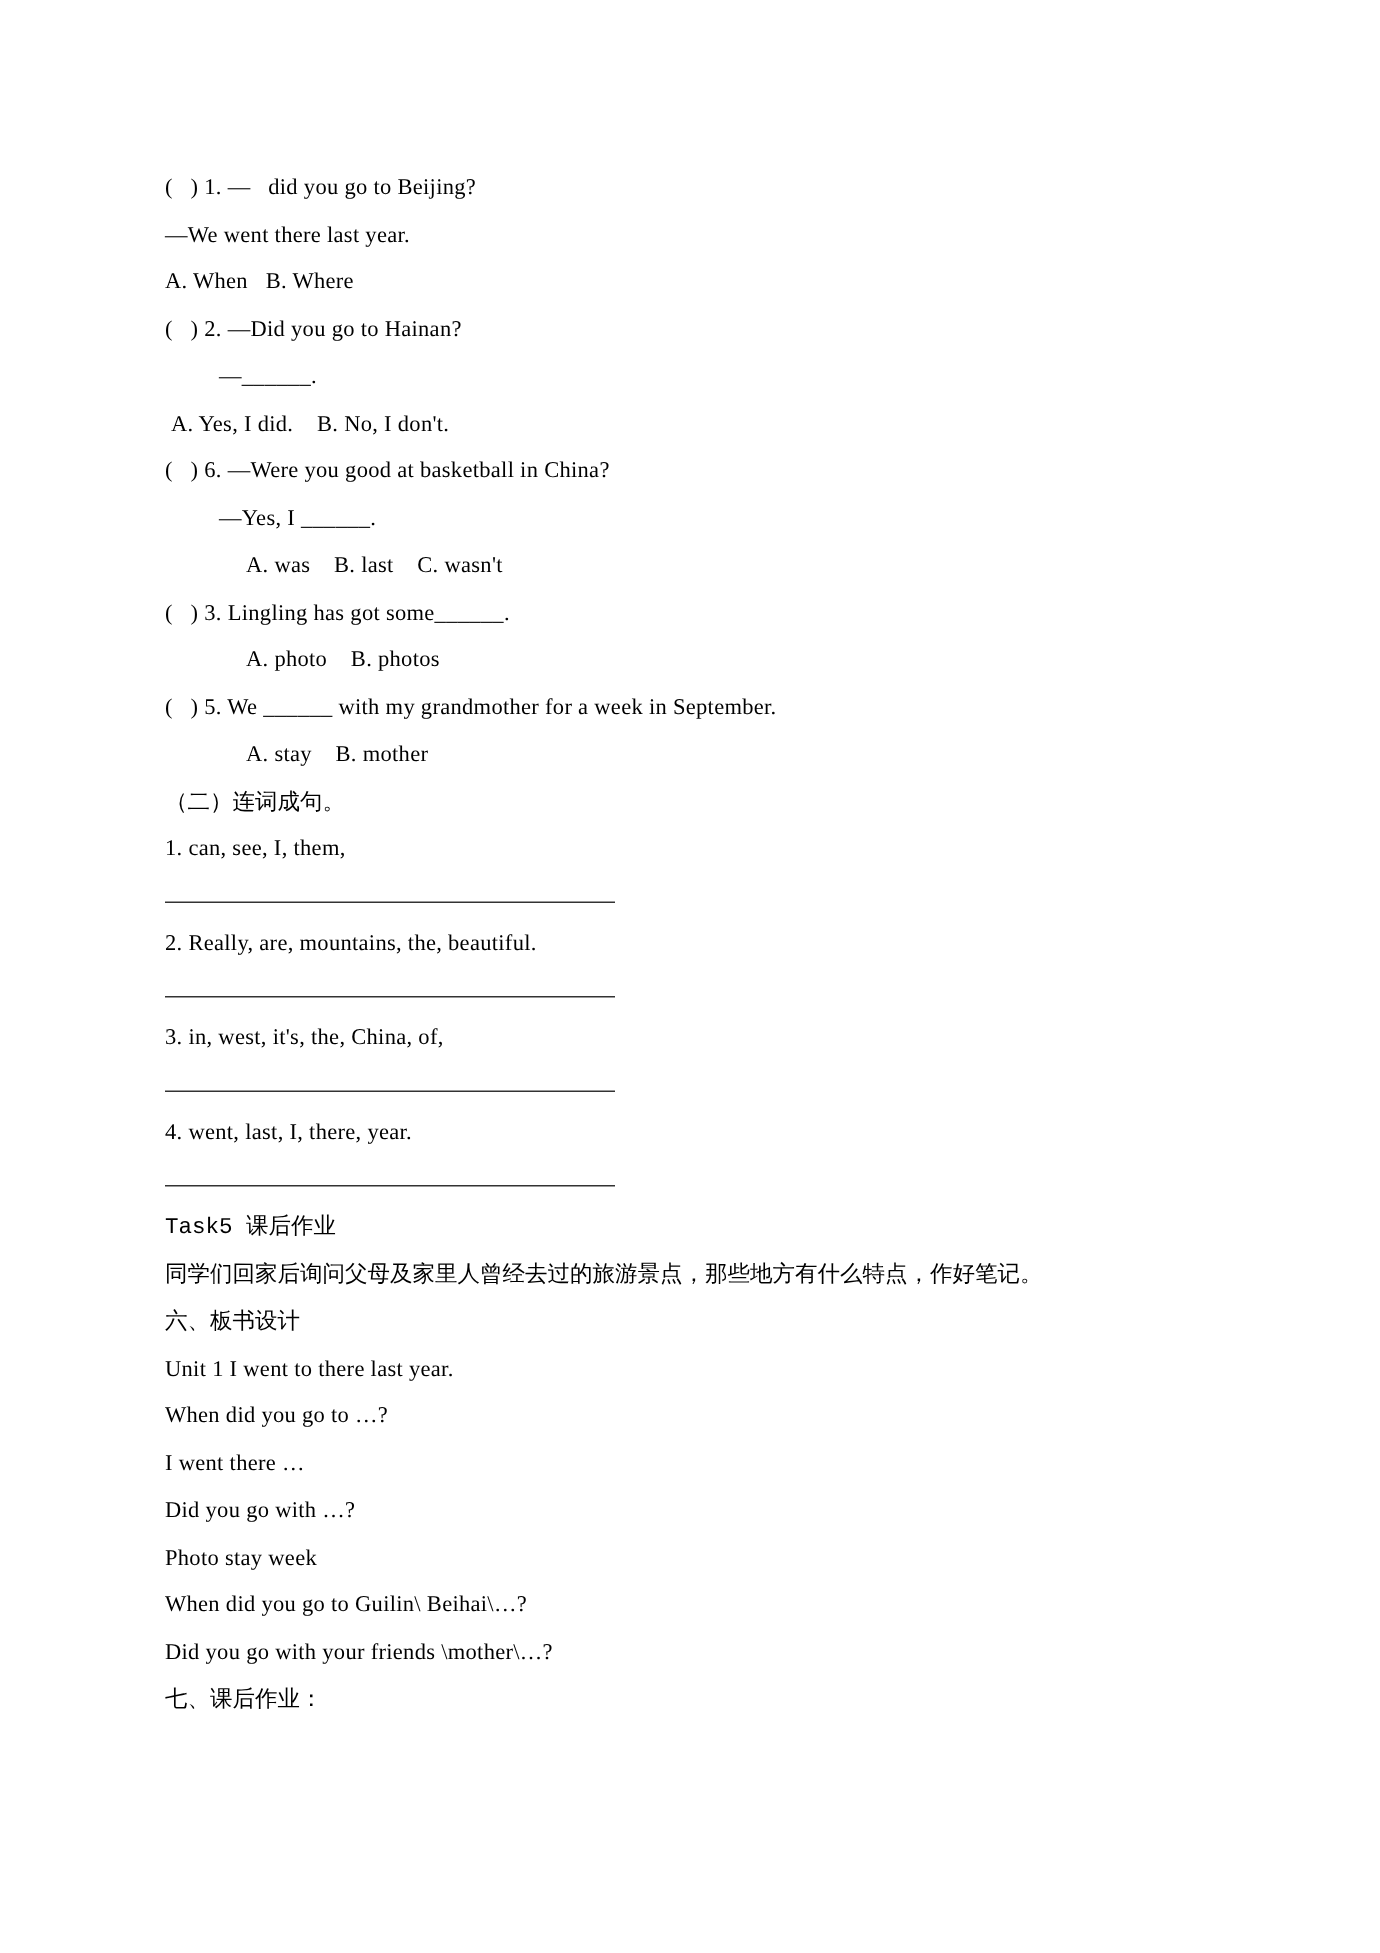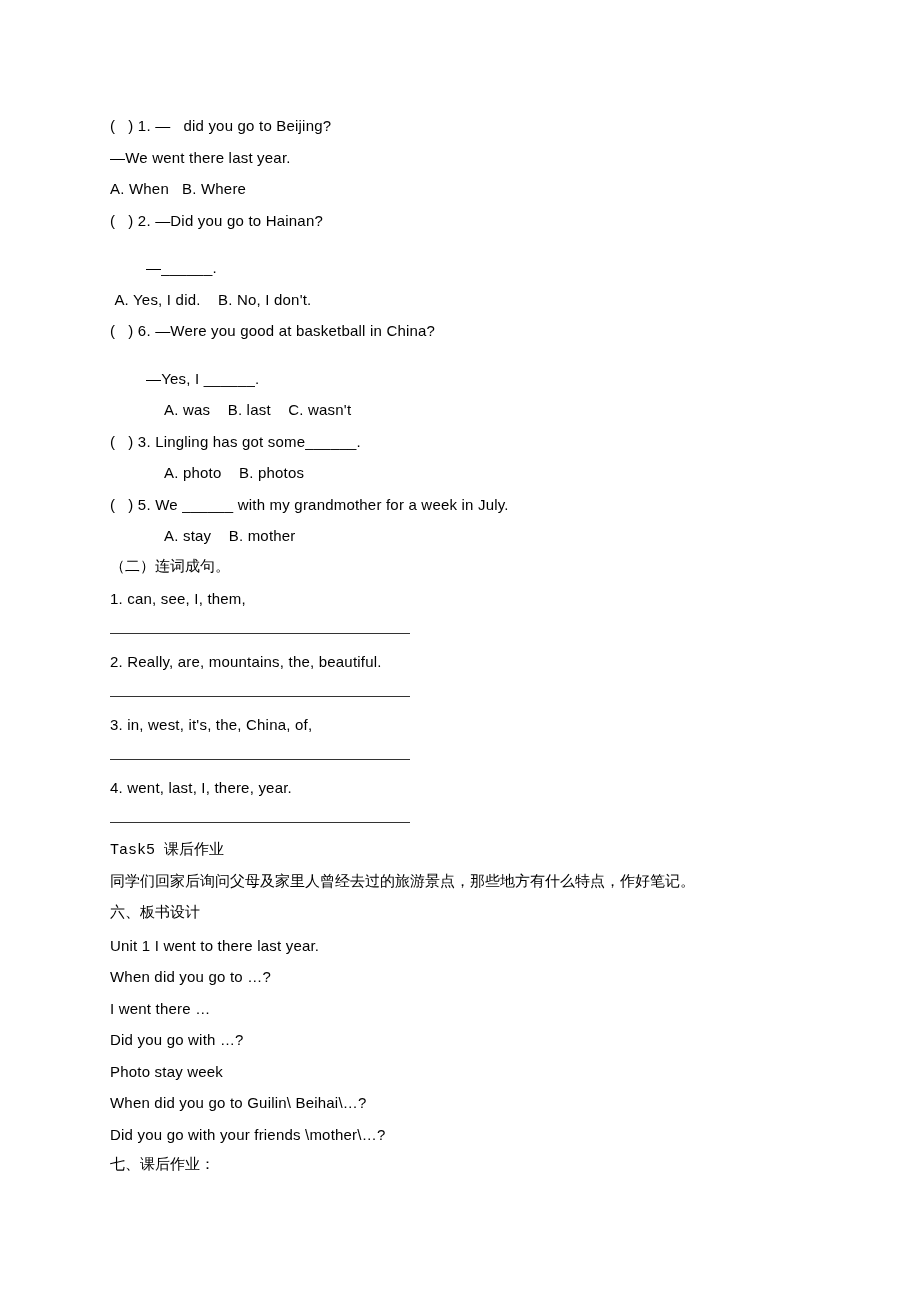--- a/index.html
+++ b/index.html
@@ -10,27 +10,27 @@
   }
   body {
     padding: 110px 110px 0 110px;
     box-sizing: border-box;
     font-family: "SimSun", "宋体", "Courier New", monospace;
     font-size: 15px;
     color: #000;
     line-height: 2.1;
   }
   .mono {
-    font-family: Liberation Sans, sans-serif;
+    font-family: Liberation Serif, serif;
     letter-spacing: 0.2px;
   }
   .line {
     white-space: pre-wrap;
   }
-  .indent1 { padding-left: 36px; margin-top: 16px; }
+  .indent1 { padding-left: 36px; }
   .indent2 { padding-left: 54px; }
   .rule {
     display: inline-block;
     border-bottom: 1px solid #333;
     height: 0.9em;
     vertical-align: baseline;
     width: 300px;
   }
 </style>
 </head>
@@ -44,21 +44,21 @@
 <div class="line mono indent1">—______.</div>
 <div class="line mono"> A. Yes, I did.    B. No, I don't.</div>
 
 <div class="line mono">(   ) 6. —Were you good at basketball in China?</div>
 <div class="line mono indent1">—Yes, I ______.</div>
 <div class="line mono indent2">A. was    B. last    C. wasn't</div>
 
 <div class="line mono">(   ) 3. Lingling has got some______.</div>
 <div class="line mono indent2">A. photo    B. photos</div>
 
-<div class="line mono">(   ) 5. We ______ with my grandmother for a week in July.</div>
+<div class="line mono">(   ) 5. We ______ with my grandmother for a week in September.</div>
 <div class="line mono indent2">A. stay    B. mother</div>
 
 <div class="line">（二）连词成句。</div>
 
 <div class="line mono">1. can, see, I, them,</div>
 <div class="line"><span class="rule"></span></div>
 
 <div class="line mono">2. Really, are, mountains, the, beautiful.</div>
 <div class="line"><span class="rule"></span></div>
 

